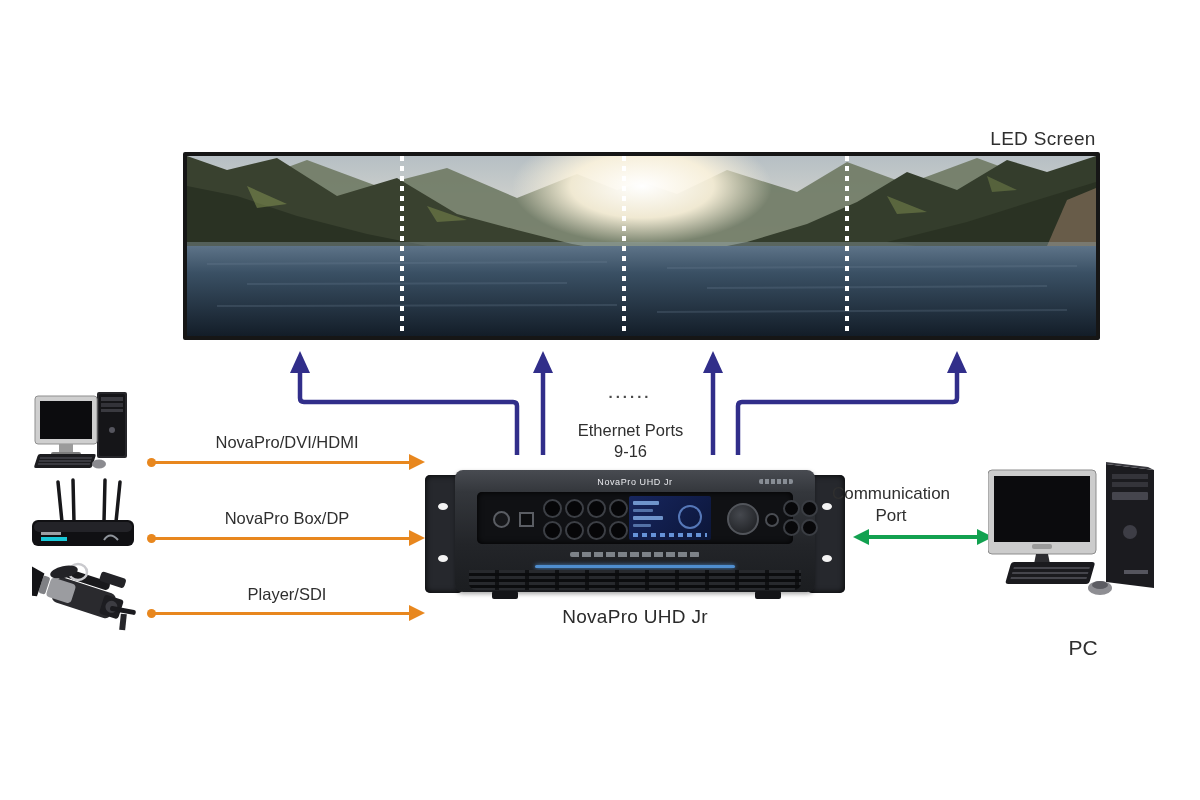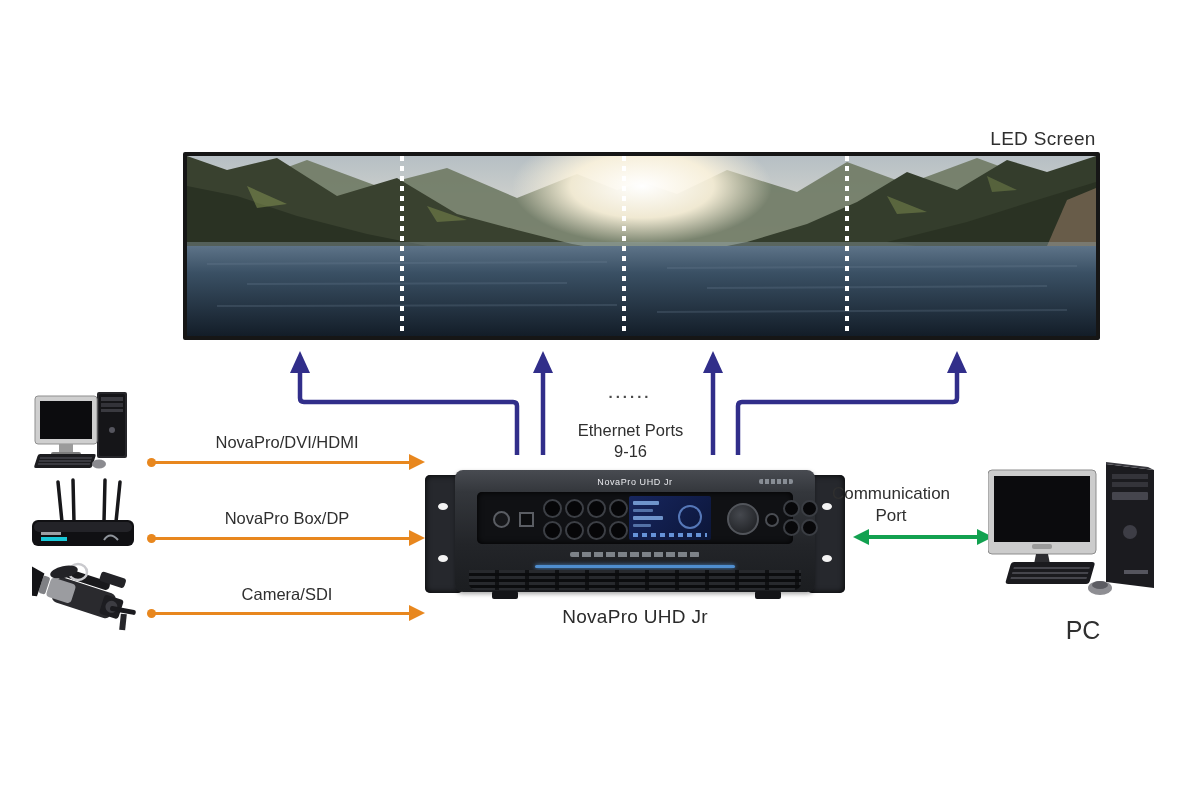--- a/index.html
+++ b/index.html
@@ -42,21 +42,21 @@
   .h-arrow.green .head-r{border-left-color:var(--green,#12a150);}
   .h-arrow.green .head-l{position:absolute;left:0;top:0;width:0;height:0;
     border-top:8px solid transparent;border-bottom:8px solid transparent;border-right:16px solid var(--green,#12a150);}
 
   .src-label{font-size:16.5px;}
   .lbl-computer{left:148px;top:433px;width:278px;}
   .lbl-player{left:148px;top:509px;width:278px;}
   .lbl-camera{left:148px;top:585px;width:278px;}
 
   .comm-label{left:795px;top:483px;width:152px;font-size:17px;line-height:22px;margin-left:20px;}
-  .pc-label{left:1048px;top:616px;width:70px;font-size:25px;}
+  .pc-label{left:1048px;top:636px;width:70px;font-size:21px;}
   .device-caption{left:425px;top:606px;width:420px;font-size:19px;letter-spacing:.3px;color:#2b2b2b;}
 
   
   .device{left:425px;top:470px;width:420px;height:132px;}
   .device .ear{
     position:absolute;top:5px;width:38px;height:118px;background:#26282d;
     border-radius:5px;box-shadow:inset 0 0 6px #000;
   }
   .device .ear.left{left:0;}
   .device .ear.right{right:0;}
@@ -250,21 +250,21 @@
     <circle cx="80" cy="43" r="6" fill="#3c3c42"></circle>
     <rect x="26" y="20" width="46" height="9" rx="4" fill="#19191c"></rect>
     <rect x="60" y="12" width="26" height="10" rx="3" fill="#232327"></rect>
   </g>
   <ellipse cx="46" cy="16" rx="9" ry="8" fill="none" stroke="#c9c9cd" stroke-width="2.5"></ellipse>
   <ellipse cx="32" cy="16" rx="14" ry="6" fill="#222226" transform="rotate(-12 32 16)"></ellipse>
   <rect x="78" y="52" width="26" height="5" rx="2" fill="#1a1a1e" transform="rotate(10 91 54)"></rect>
   <rect x="88" y="58" width="6" height="16" fill="#26262a" transform="rotate(6 91 66)"></rect>
 </svg>
 
-<div class="lbl src-label lbl-camera">Camera/SDI</div>
+<div class="lbl src-label lbl-camera">Player/SDI</div>
 <div class="h-arrow" style="left:147px;top:605px;width:278px">
   <span class="dot"></span>
   <span class="line"></span>
   <span class="head-r"></span>
 </div>
 
 <div class="abs device">
   <div class="ear left">
     <span class="hole" style="left:13px;top:28px"></span>
     <span class="hole" style="left:13px;top:80px"></span>

